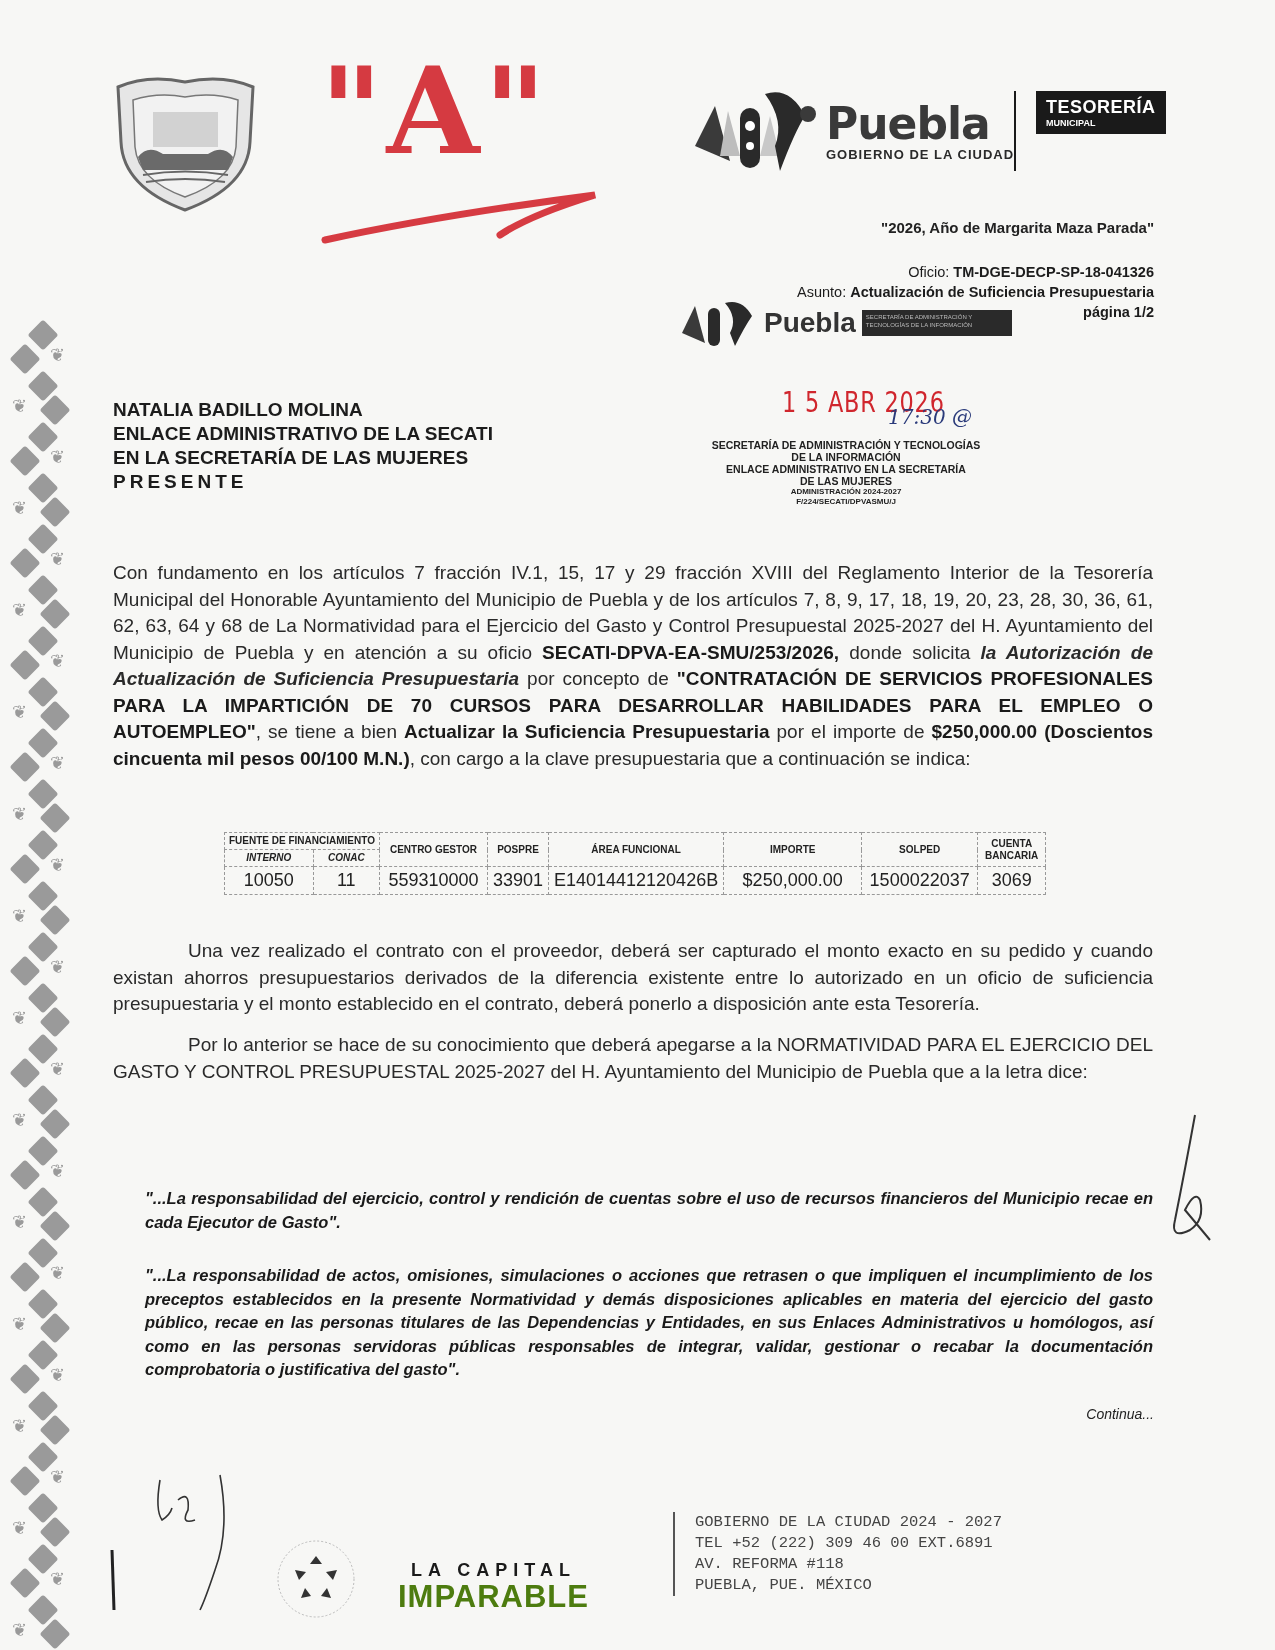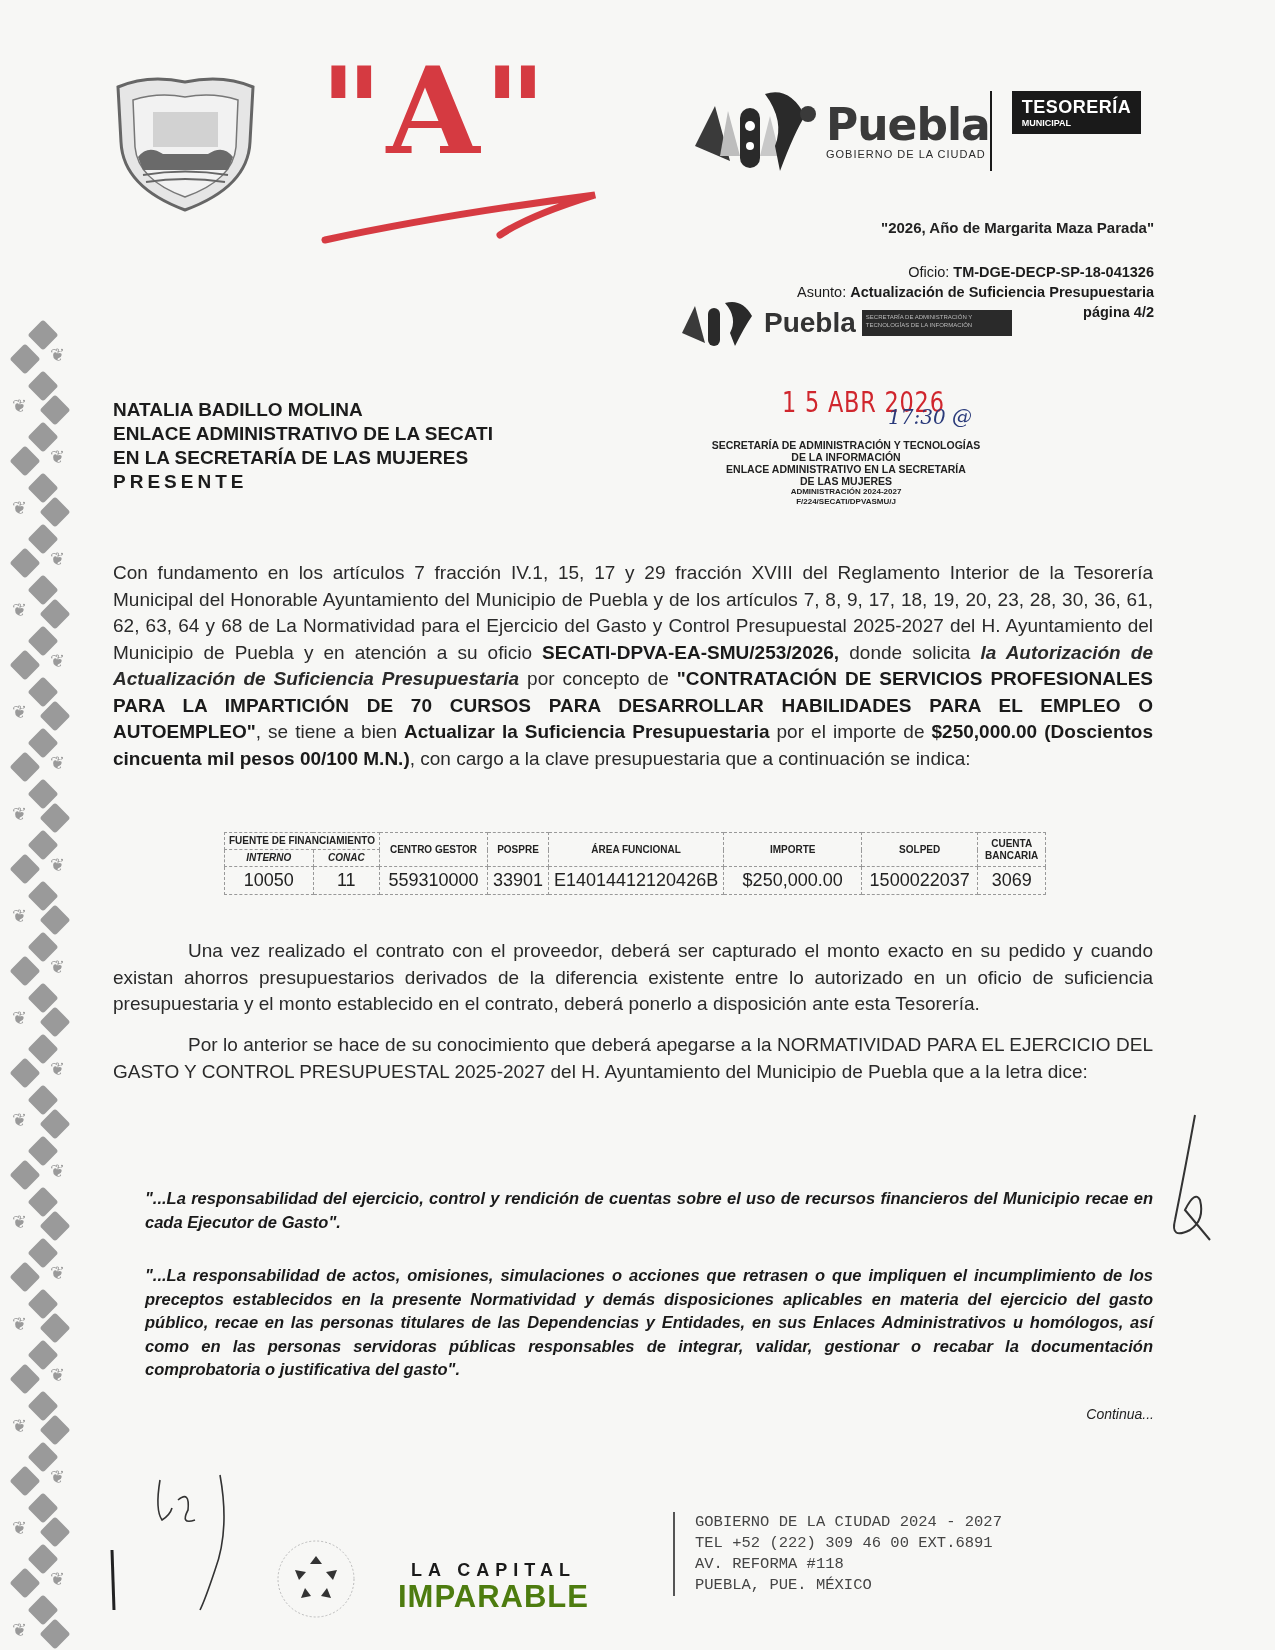--- a/index.html
+++ b/index.html
@@ -13,21 +13,21 @@
 
   
   .shield { position: absolute; left: 108px; top: 72px; width: 155px; height: 140px; }
   .a-mark { position: absolute; left: 320px; top: 40px; font-family: "DejaVu Serif", serif; font-size: 120px; color: #d01a22; opacity: 0.85; font-weight: bold; letter-spacing: 4px; }
   .red-stroke { position: absolute; left: 320px; top: 190px; width: 280px; height: 60px; }
 
   .puebla-logo { position: absolute; left: 690px; top: 86px; display: flex; align-items: center; }
   .puebla-emblem { width: 130px; height: 90px; }
   .puebla-word { margin-left: 6px; display: flex; flex-direction: column; }
   .puebla-word .name { font-family: "DejaVu Sans", sans-serif; font-weight: bold; font-size: 44px; color: #3a3a3a; letter-spacing: -1px; line-height: 46px; }
-  .puebla-word .sub { font-size: 11px; font-weight: normal; letter-spacing: 1px; color: #2a2a2a; }
+  .puebla-word .sub { font-size: 13px; font-weight: bold; letter-spacing: 1px; color: #2a2a2a; }
   .teso-box { border-left: 2px solid #1a1a1a; padding-left: 20px; height: 80px; display: flex; align-items: flex-start; }
   .teso-box .inner { background: #1a1a1a; color: #fff; padding: 6px 10px; }
   .teso-box .t1 { font-weight: bold; font-size: 18px; letter-spacing: 0.5px; }
   .teso-box .t2 { font-size: 9px; font-weight: bold; }
 
   .motto { position: absolute; right: 121px; top: 219px; font-weight: bold; font-size: 15px; color: #222; }
   .oficio { position: absolute; right: 121px; top: 262px; font-size: 14.5px; text-align: right; line-height: 20px; }
   .oficio b { font-weight: bold; }
 
   
@@ -190,21 +190,21 @@
       <div class="t2">MUNICIPAL</div>
     </div>
   </div>
 </div>
 
 <div class="motto">"2026, Año de Margarita Maza Parada"</div>
 
 <div class="oficio">
   <div><span>Oficio:</span> <b>TM-DGE-DECP-SP-18-041326</b></div>
   <div><span>Asunto:</span> <b>Actualización de Suficiencia Presupuestaria</b></div>
-  <div><b>página 4/2</b></div>
+  <div><b>página 1/2</b></div>
 </div>
 
 <div class="stamp-logo">
   <svg width="80" height="50" viewBox="0 0 80 50">
     <path d="M2 35 L15 8 L25 45 Z" fill="#3a3a3a"></path>
     <rect x="28" y="10" width="12" height="38" rx="6" fill="#2a2a2a"></rect>
     <path d="M45 5 Q62 0 72 18 Q65 28 55 48 L50 35 Q58 20 45 5 Z" fill="#2a2a2a"></path>
   </svg>
   <span class="name">Puebla</span>
   <div class="box">SECRETARÍA DE ADMINISTRACIÓN Y TECNOLOGÍAS DE LA INFORMACIÓN</div>

